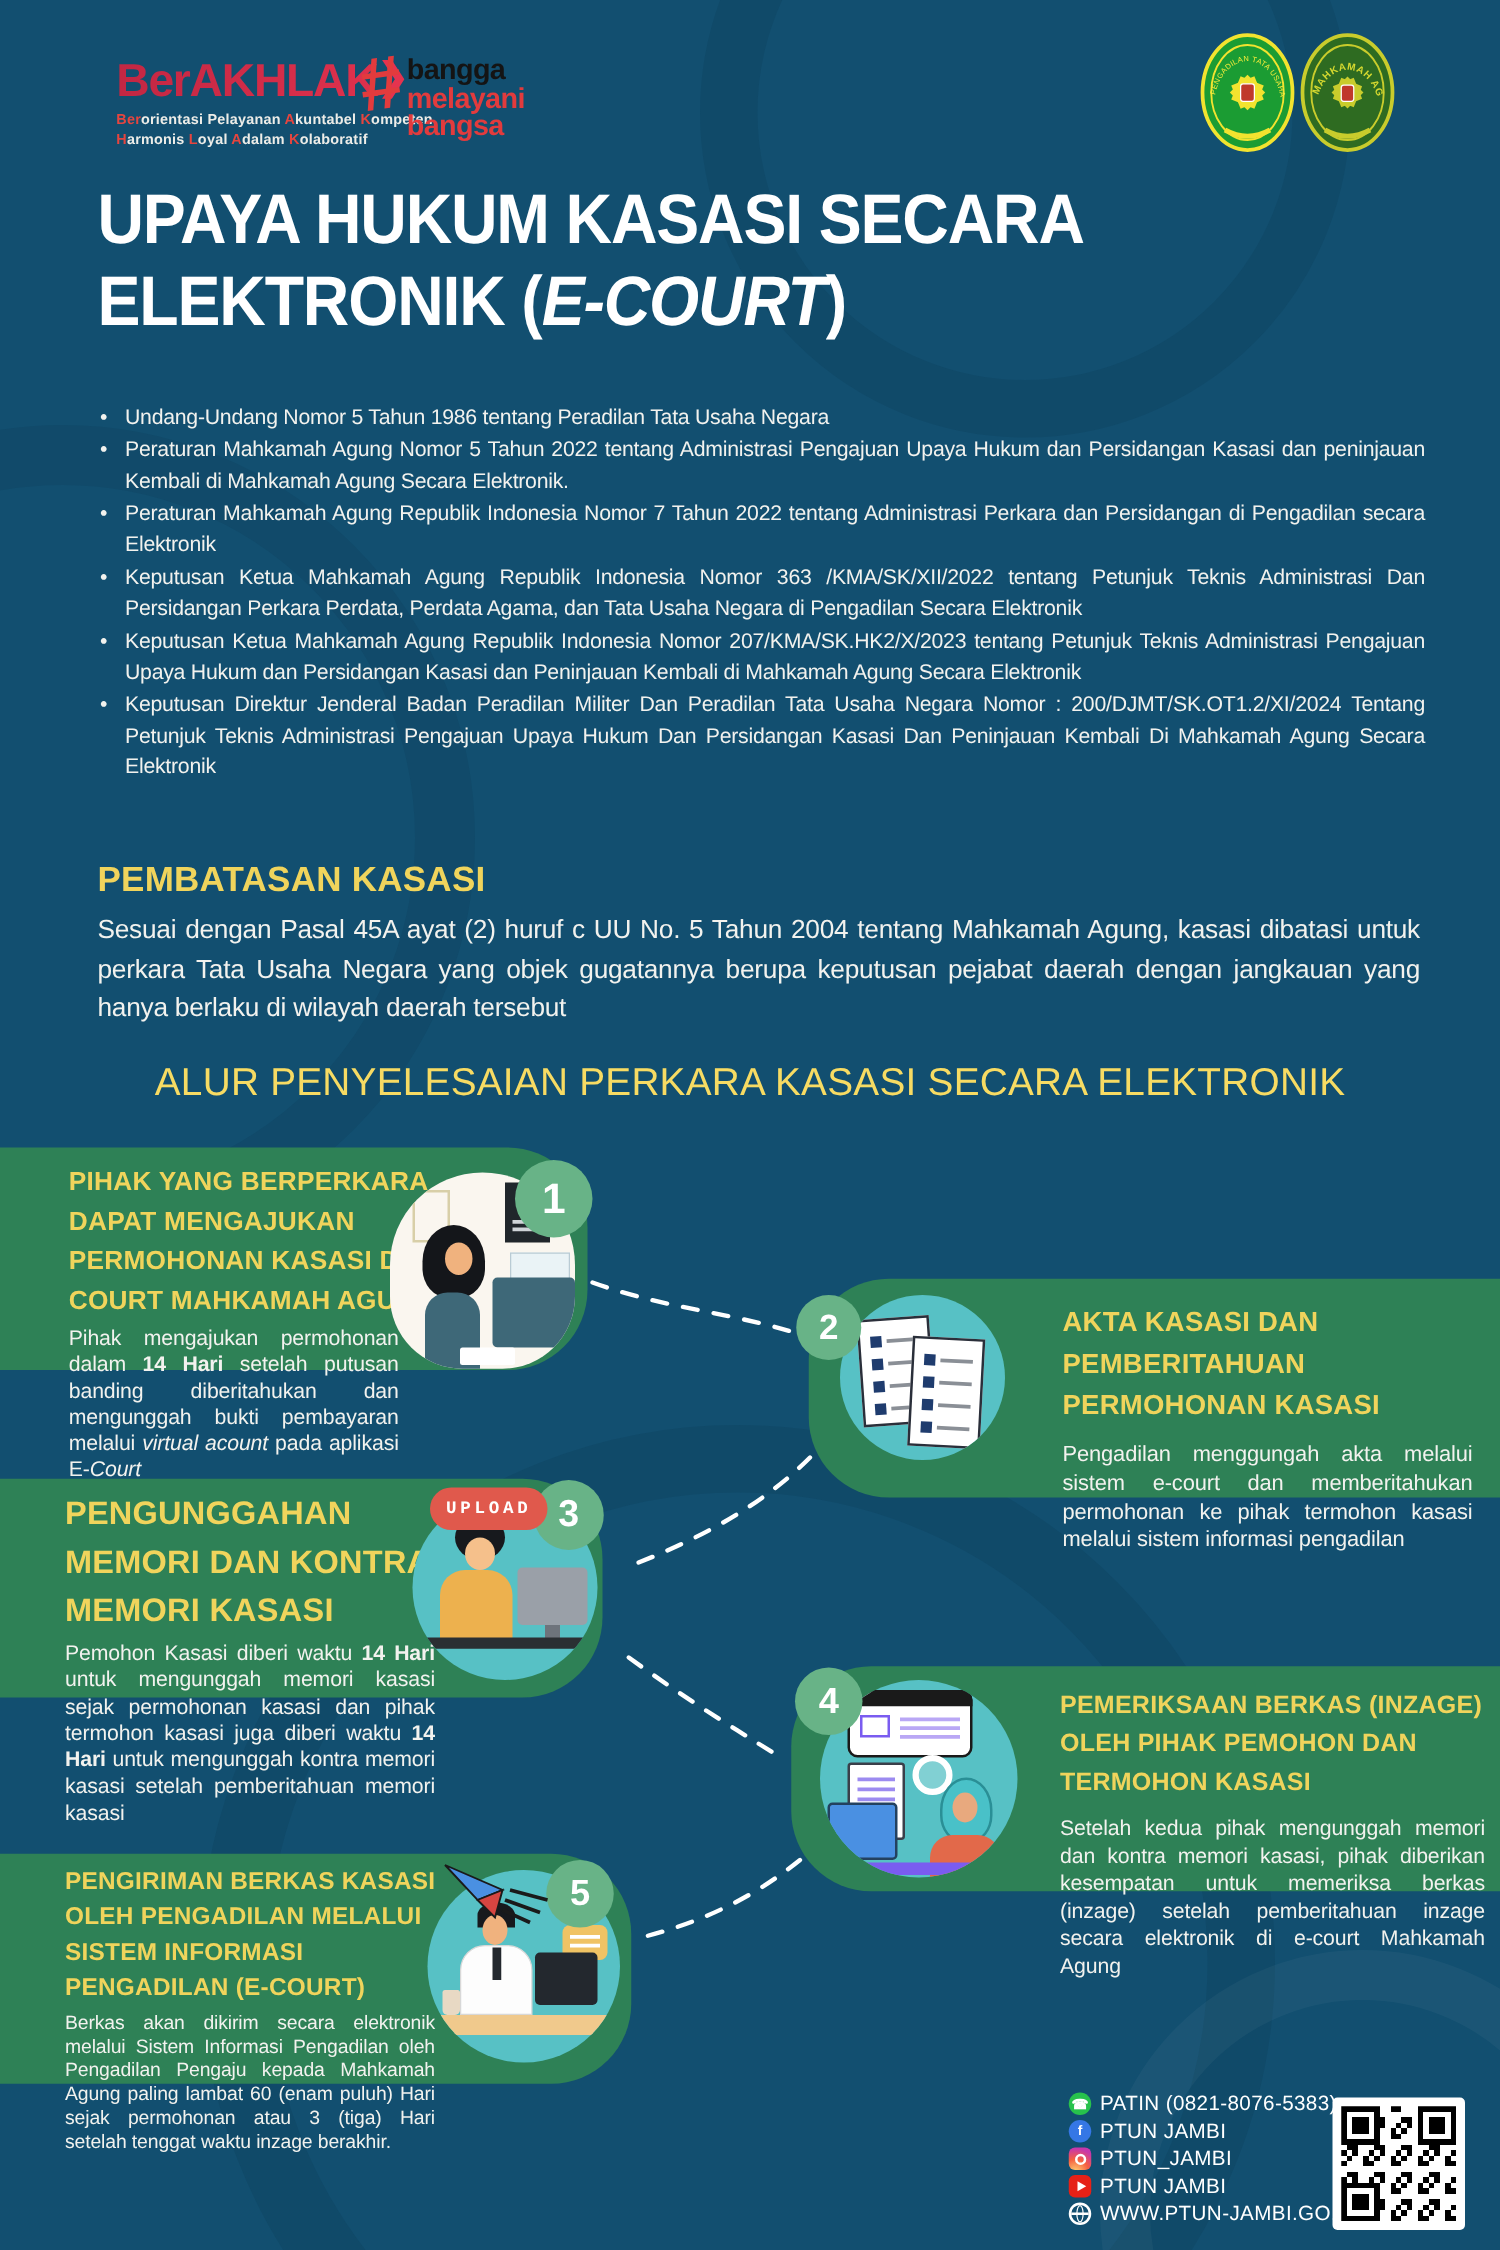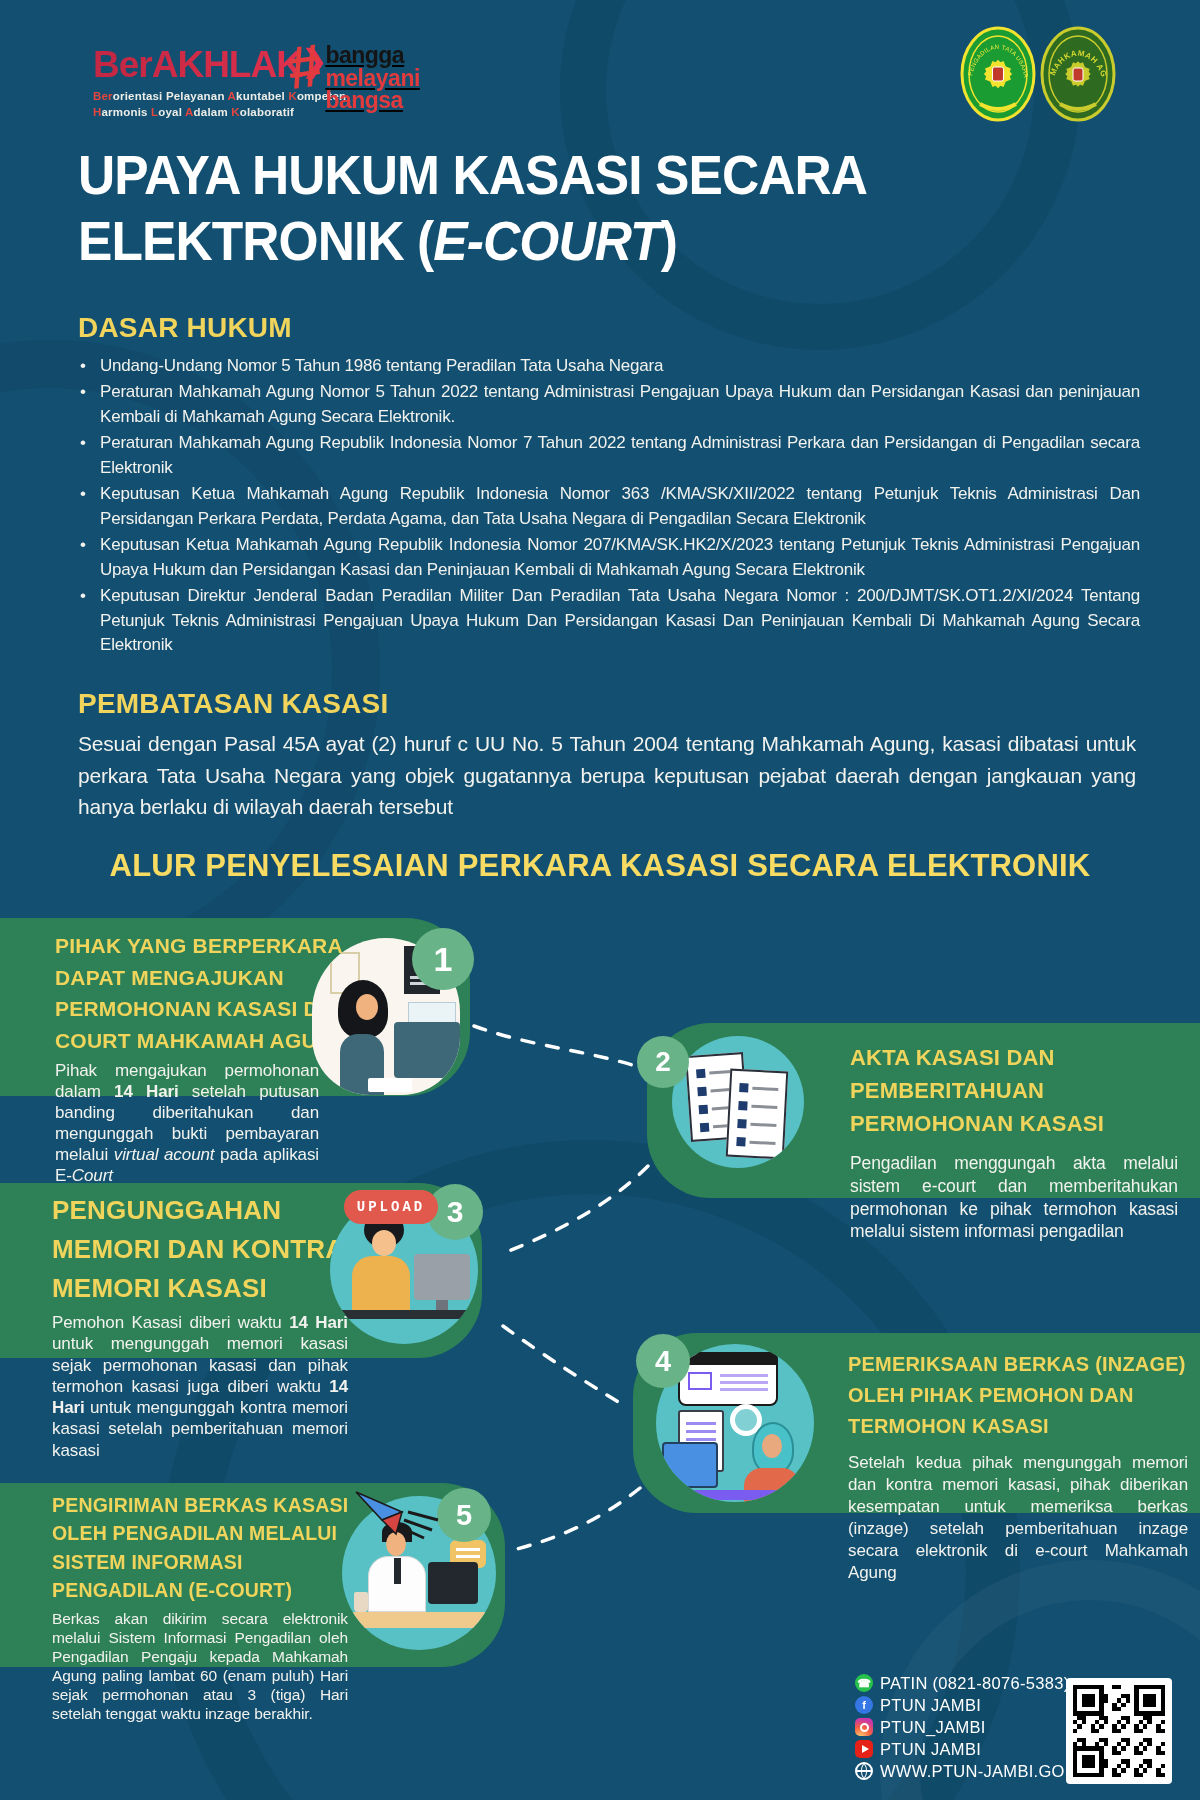--- a/index.html
+++ b/index.html
@@ -22,21 +22,21 @@
   .berakhlak{position:absolute;left:93px;top:44px;}
   .berakhlak .ttl{font-size:37px;font-weight:800;color:var(--brand);letter-spacing:-1px;
     background:linear-gradient(90deg,#C22743,#E5334F);-webkit-background-clip:text;background-clip:text;-webkit-text-fill-color:transparent;}
   .berakhlak .arrow{display:inline-block;color:#E5334F;-webkit-text-fill-color:#E5334F;font-weight:800;transform:translateY(-6px);font-size:30px;}
   .berakhlak .sub{font-size:11.5px;font-weight:700;color:#EDEDE8;line-height:1.35;margin-top:3px;letter-spacing:.2px;}
   .red{color:#E5453F;}
   .b{font-weight:800;} .i{font-style:italic;}
 
   .bangga{position:absolute;left:288px;top:40px;display:flex;align-items:flex-start;}
   .bangga .hash{font-size:60px;font-weight:900;color:#E23B3D;transform:rotate(-8deg);line-height:.9;margin-right:4px;}
-  .bangga .lines{font-size:23px;font-weight:800;line-height:.98;letter-spacing:-.5px;padding-top:4px;text-decoration:underline;}
+  .bangga .lines{font-size:23px;font-weight:800;line-height:.98;letter-spacing:-.5px;padding-top:4px;}
   .bangga .l1{color:#141414;} .bangga .l2,.bangga .l3{color:#E23B3D;}
 
   .seal{position:absolute;top:26px;}
   .seal svg{display:block;}
   #sealL{left:960px;} #sealR{left:1040px;}
 
   
   .title{position:absolute;left:78px;top:142px;color:#FFFFFF;font-weight:800;font-size:56px;
     line-height:1.17;letter-spacing:-1px;transform:scaleX(.92);transform-origin:left top;white-space:nowrap;}
 
@@ -44,21 +44,21 @@
   .section-h{color:var(--yellow);font-weight:800;font-size:28px;letter-spacing:.2px;}
   .dasar{position:absolute;left:78px;top:312px;width:1062px;}
   .dasar ul{list-style:none;margin-top:10px;}
   .dasar li{position:relative;padding-left:22px;color:var(--ink);font-size:17px;line-height:1.44;
     text-align:justify;letter-spacing:-.2px;margin-bottom:2px;}
   .dasar li::before{content:"•";position:absolute;left:2px;top:0;color:var(--ink);}
   .pembatasan{position:absolute;left:78px;top:688px;width:1058px;}
   .pembatasan p{margin-top:8px;color:var(--ink);font-size:21px;line-height:1.5;text-align:justify;letter-spacing:-.2px;}
 
   .alur-h{position:absolute;left:0;top:848px;width:1200px;text-align:center;color:#F7DB63;
-    font-weight:700;font-size:31px;letter-spacing:.2px;}
+    font-weight:400;font-size:31px;letter-spacing:.2px;}
 
   
   #connectors{position:absolute;left:0;top:0;pointer-events:none;}
 
   
   .step{position:absolute;background:var(--green);}
   .step.left{left:0;border-radius:0 64px 64px 0;}
   .step.right{right:0;border-radius:64px 0 0 64px;}
   #step1{top:918px;width:470px;height:178px;}
   #step2{top:1023px;width:553px;height:175px;}
@@ -179,21 +179,20 @@
       <path d="M 20 78 Q 38 88 56 78" fill="none" stroke="#C9CC2C" stroke-width="4"></path>
     </svg>
   </div>
 
   <div class="title">
     <div>UPAYA HUKUM KASASI SECARA</div>
     <div><span>ELEKTRONIK (</span><span class="i">E-COURT</span><span>)</span></div>
   </div>
 
   <div class="dasar">
-    <div class="section-h">DASAR HUKUM</div>
     <ul>
       <li>Undang-Undang Nomor 5 Tahun 1986 tentang Peradilan Tata Usaha Negara</li>
       <li>Peraturan Mahkamah Agung Nomor 5 Tahun 2022 tentang Administrasi Pengajuan Upaya Hukum dan Persidangan Kasasi dan peninjauan Kembali di Mahkamah Agung Secara Elektronik.</li>
       <li>Peraturan Mahkamah Agung Republik Indonesia Nomor 7 Tahun 2022 tentang Administrasi Perkara dan Persidangan di Pengadilan secara Elektronik</li>
       <li>Keputusan Ketua Mahkamah Agung Republik Indonesia Nomor 363 /KMA/SK/XII/2022 tentang Petunjuk Teknis Administrasi Dan Persidangan Perkara Perdata, Perdata Agama, dan Tata Usaha Negara di Pengadilan Secara Elektronik</li>
       <li>Keputusan Ketua Mahkamah Agung Republik Indonesia Nomor 207/KMA/SK.HK2/X/2023 tentang Petunjuk Teknis Administrasi Pengajuan Upaya Hukum dan Persidangan Kasasi dan Peninjauan Kembali di Mahkamah Agung Secara Elektronik</li>
       <li>Keputusan Direktur Jenderal Badan Peradilan Militer Dan Peradilan Tata Usaha Negara Nomor : 200/DJMT/SK.OT1.2/XI/2024 Tentang Petunjuk Teknis Administrasi Pengajuan Upaya Hukum Dan Persidangan Kasasi Dan Peninjauan Kembali Di Mahkamah Agung Secara Elektronik</li>
     </ul>
   </div>
 

